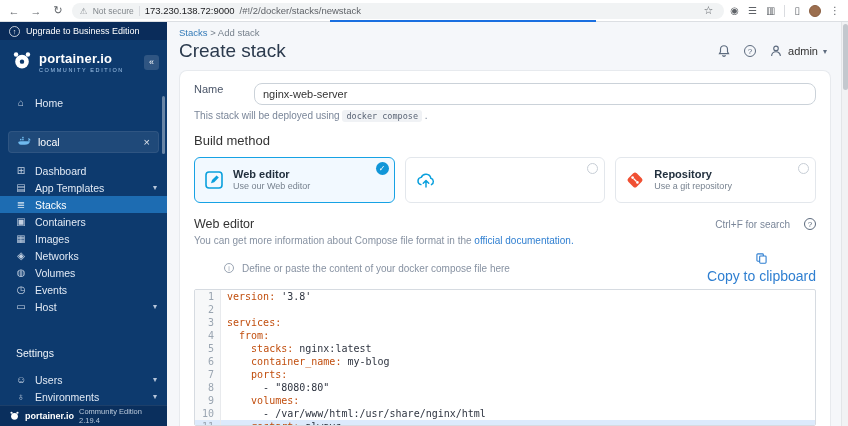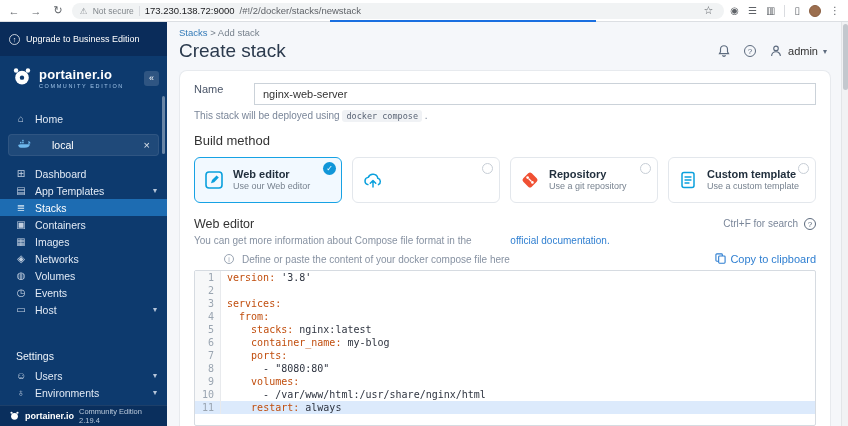--- a/index.html
+++ b/index.html
@@ -19,40 +19,40 @@
   .url-path { color:#5f6368; white-space:nowrap; }
   .omni-spacer { flex:1; }
   .omni-underline { position:absolute; top:20px; left:330px; width:266px; height:2px; background:#1a6fe0; z-index:41; }
   .ext-row { display:flex; align-items:center; gap:9px; flex:0 0 auto; padding-right:2px; }
   .ext-ic { color:#5f6368; font-size:10px; cursor:pointer; }
   .ext-div { width:1px; height:12px; background:#dadce0; }
   .avatar-dot { width:12px; height:12px; border-radius:50%; background:#9c6f4f; border:1px solid #8a5f42; cursor:pointer; }
 
   
   .sidebar { position:absolute; top:22px; left:0; width:167px; bottom:0; background:#0d3a6e; overflow:hidden; z-index:30; }
-  .upgrade-banner { height:34px; background:#0a2c5a; display:flex; align-items:center; gap:6px; padding:0 9px;
+  .upgrade-banner { height:18px; background:#0a2c5a; display:flex; align-items:center; gap:6px; padding:0 9px;
                     font-size:9px; color:#fff; cursor:pointer; }
   .up-circle { width:11px; height:11px; border:1px solid rgba(255,255,255,.75); border-radius:50%; font-size:7px;
                line-height:9px; text-align:center; color:#fff; flex:0 0 auto; }
   .logo-row { display:flex; align-items:center; gap:6px; padding:9px 8px 7px 11px; }
   .logo-text .lt1 { font-size:13px; font-weight:bold; color:#fff; letter-spacing:.2px; }
   .logo-text .lt2 { font-size:5.5px; color:#9fc3e8; letter-spacing:1.6px; margin-top:1px; }
   .collapse-btn { margin-left:auto; width:15px; height:15px; background:rgba(255,255,255,.14); border-radius:3px;
                   color:#fff; font-size:9px; line-height:14px; text-align:center; cursor:pointer; }
   .nav-item { display:flex; align-items:center; gap:8px; padding:0 10px 0 15px; height:17px; font-size:10.5px;
               color:#e2eaf5; cursor:pointer; white-space:nowrap; }
   .nav-item.active { background:#1d6cb2; color:#fff; }
   .nav-icon { width:12px; font-size:10px; opacity:.85; text-align:center; flex:0 0 auto; }
   .nav-chev { margin-left:auto; font-size:8px; opacity:.8; }
   .home-wrap { margin-top:12px; }
-  .env-box { margin:7px 8px 9px; background:rgba(255,255,255,.08); border:1px solid rgba(255,255,255,.07);
-             border-radius:4px; height:22px; display:flex; align-items:center; gap:21px; padding:0 8px;
+  .env-box { margin:20px 8px 9px; background:rgba(255,255,255,.08); border:1px solid rgba(255,255,255,.07);
+             border-radius:4px; height:22px; display:flex; align-items:center; gap:7px; padding:0 8px;
              font-size:10.5px; color:#fff; cursor:pointer; }
   .env-close { margin-left:auto; opacity:.85; font-size:11px; cursor:pointer; }
-  .settings-label { margin:32px 16px 5px; font-size:10.5px; color:#f0f5fb; }
+  .settings-label { margin:32px 16px 12px; font-size:10.5px; color:#f0f5fb; }
   .side-scroll { position:absolute; right:2px; top:74px; width:3px; height:58px; background:rgba(255,255,255,.38); border-radius:2px; }
   .side-footer { position:absolute; left:0; right:0; bottom:0; height:21px; background:#0a2f5d;
                  border-top:1px solid rgba(255,255,255,.08); display:flex; align-items:center; gap:5px; padding:0 9px; }
   .sf-brand { font-size:9px; font-weight:bold; color:#fff; }
   .sf-ed { font-size:7.5px; color:#b9c8da; }
 
   
   .main { position:absolute; left:167px; top:22px; right:7px; bottom:0; background:#f5f7fa;
           display:flex; flex-direction:column; overflow:hidden; }
   .breadcrumb { padding:5px 14px 0 12px; font-size:9.5px; color:#76808c; }
@@ -64,47 +64,47 @@
   .circle-q { display:inline-block; width:12px; height:12px; border:1px solid #5d6b7e; border-radius:50%;
               color:#5d6b7e; font-size:8px; line-height:11px; text-align:center; }
   .user-chip { display:flex; align-items:center; gap:5px; cursor:pointer; }
   .user-name { font-size:11px; color:#333; }
   .chev-sm { font-size:8px; color:#5d6b7e; }
 
   .card { flex:1; margin:0 10px 0 12px; background:#fff; border:1px solid #e7eaee; border-bottom:none;
           border-radius:8px 8px 0 0; padding:12px 14px 0; overflow:hidden; display:flex; flex-direction:column; }
   .name-row { display:flex; align-items:flex-start; margin-bottom:5px; }
   .name-label { width:60px; font-size:11px; color:#4a5568; flex:0 0 auto; }
-  .name-input { flex:1; height:22px; border:1px solid #cbd2d9; border-radius:0; padding:0 8px; font-size:11px;
+  .name-input { flex:1; height:22px; border:1px solid #cbd2d9; border-radius:8px; padding:0 8px; font-size:11px;
                 color:#333; font-family:"Liberation Sans","DejaVu Sans",sans-serif; outline:none; background:#fff; }
   .deploy-note { font-size:10px; color:#7a8699; margin-bottom:10px; }
   .code-chip { font-family:"DejaVu Sans Mono",monospace; font-size:8.5px; background:#f0f2f5; border-radius:3px;
                padding:1px 4px; color:#5a6475; }
   .build-title { font-size:13px; font-weight:500; color:#333; margin:2px 0 9px; }
   .methods { display:flex; gap:10px; margin-bottom:14px; }
   .method-card { position:relative; flex:1; border:1px solid #e3e7ec; border-radius:6px; padding:7px 9px;
                  display:flex; gap:9px; align-items:center; background:#fff; height:46px; cursor:pointer; }
   .method-card.selected { background:#f2f9ff; border-color:#17a2e4; }
   .check-badge { position:absolute; top:4px; right:5px; width:13px; height:13px; border-radius:50%; background:#1196d8;
                  color:#fff; font-size:8px; line-height:13px; text-align:center; }
   .radio-dot { position:absolute; top:5px; right:6px; width:11px; height:11px; border:1px solid #c7ced6; border-radius:50%; background:#fff; }
   .m-icon { flex:0 0 auto; display:flex; align-items:center; }
   .m-label { font-size:11px; font-weight:bold; color:#22303e; line-height:1.25; }
   .m-desc { font-size:9px; color:#77828f; line-height:1.25; }
   .editor-head { display:flex; align-items:center; justify-content:space-between; margin-bottom:4px; }
   .editor-title { font-size:12.5px; font-weight:500; color:#333; }
-  .search-hint-wrap { display:flex; align-items:flex-start; gap:6px; }
+  .search-hint-wrap { display:flex; align-items:center; gap:14px; }
   .search-hint { font-size:10px; color:#7a8699; }
   .editor-info { font-size:10px; color:#8792a2; margin-bottom:7px; }
-  .doc-link { color:#2f7fd1; cursor:pointer;margin-left:36px; }
+  .doc-link { color:#2f7fd1; cursor:pointer; }
   .hint-row { display:flex; align-items:center; justify-content:space-between; margin-bottom:5px; }
   .hint-left { display:flex; align-items:flex-start; gap:8px; font-size:10px; color:#8792a2;margin-left:30px; }
   .circle-i { display:inline-block; width:10px; height:10px; border:1px solid #9aa5b3; border-radius:50%;
               color:#9aa5b3; font-size:7px; line-height:9px; text-align:center; font-style:normal; }
-  .copy-wrap { display:flex; gap:4px; color:#2f7fd1; font-size:11px; cursor:pointer; }
+  .copy-wrap { display:flex; align-items:center; gap:4px; color:#2f7fd1; font-size:14px; cursor:pointer;flex-direction:column; }
   .code-editor { flex:1; border:1px solid #d6dbe1; border-radius:2px; background:#fff; overflow:hidden;
                  font-family:"DejaVu Sans Mono","Liberation Mono",monospace; font-size:10px; }
   .code-line { display:flex; line-height:13px; }
   .code-line .gut { width:26px; flex:0 0 auto; text-align:right; padding-right:6px; color:#9aa5b1;
                     background:#f7f8f9; border-right:1px solid #e8eaed; user-select:none; }
   .code-line .code { flex:1; white-space:pre; padding-left:6px; color:#2e3440; }
   .code-line.active .code, .code-line.active .gut { background:#dceafc; }
   .yk { color:#c14e0e; }
 
   
@@ -325,33 +325,20 @@
                 <circle cx="7.6" cy="7.6" r="1.3" fill="#fff"></circle>
                 <circle cx="12.4" cy="12.4" r="1.3" fill="#fff"></circle>
                 <path d="M8.5 8.5l3 3" stroke="#fff" stroke-width="1.2"></path>
               </svg>
           </span>
           <div class="m-text">
             <div class="m-label">Repository</div>
             <div class="m-desc">Use a git repository</div>
           </div>
         </div>
-        <div class="method-card">
-          <span class="radio-dot"></span>
-          <span class="m-icon">
-            <svg width="20" height="20" viewBox="0 0 20 20">
-                <rect x="4" y="2.5" width="12" height="15" rx="2" fill="none" stroke="#0aa0dd" stroke-width="1.5"></rect>
-                <path d="M7 7h6M7 10h6M7 13h4" stroke="#0aa0dd" stroke-width="1.3" stroke-linecap="round"></path>
-              </svg>
-          </span>
-          <div class="m-text">
-            <div class="m-label">Custom template</div>
-            <div class="m-desc">Use a custom template</div>
-          </div>
-        </div>
       </div>
 
       <div class="editor-head">
         <span class="editor-title">Web editor</span>
         <span class="search-hint-wrap">
           <span class="search-hint">Ctrl+F for search</span>
           <span class="circle-q">?</span>
         </span>
       </div>
 

